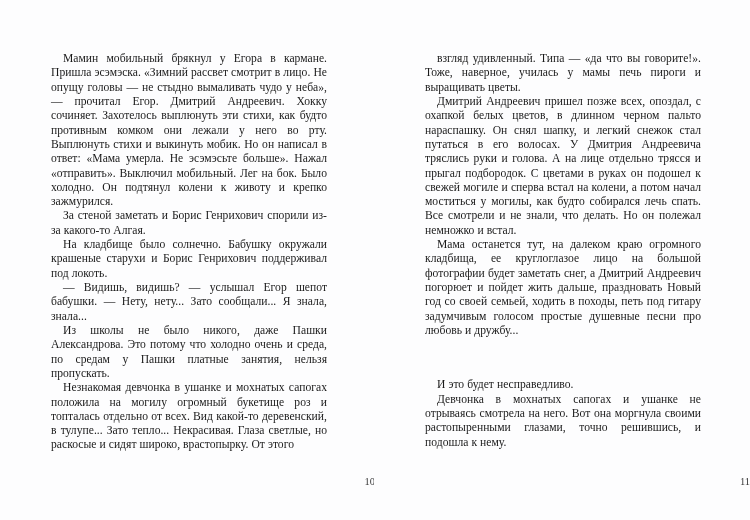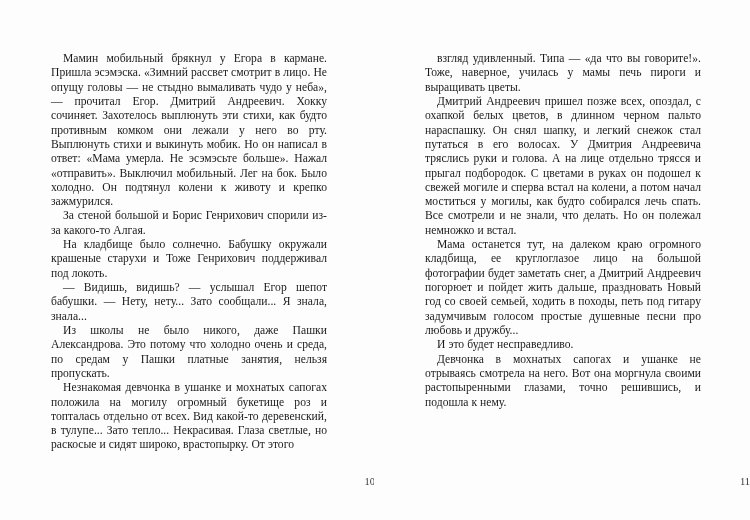--- a/index.html
+++ b/index.html
@@ -50,20 +50,21 @@
     text-indent: 12px;
     font-size: 11.6px;
     line-height: 14.32px;
     letter-spacing: 0.02px;
     hyphens: manual;
     word-spacing: 0.1px;
   }
 
   .para.last-line-left {
     text-align-last: left;
+    margin-top: 40px;
   }
 
   .folio {
     position: absolute;
     bottom: 32px;
     left: 0;
     width: 100%;
     text-align: right;
     font-size: 10.5px;
     line-height: 12px;
@@ -81,22 +82,22 @@
   }
 </style>
 </head>
 <body>
 
 <div class="book-spread">
 
   <div class="page page-left">
     <div class="text-block">
       <p class="para">Мамин мобильный брякнул у Егора в кармане. Пришла эсэмэска. «Зимний рассвет смотрит в лицо. Не опущу головы — не стыдно вымаливать чудо у неба», — прочитал Егор. Дмитрий Андреевич. Хокку сочиняет. Захотелось выплюнуть эти стихи, как будто противным комком они лежали у него во рту. Выплюнуть стихи и выкинуть мобик. Но он написал в ответ: «Мама умерла. Не эсэмэсьте больше». Нажал «отправить». Выключил мобильный. Лег на бок. Было холодно. Он подтянул колени к животу и крепко зажмурился.</p>
-      <p class="para">За стеной большой и Борис Генрихович спорили из-за какого-то Алгая.</p>
-      <p class="para">На кладбище было солнечно. Бабушку окружали крашеные старухи и Тоже Генрихович поддерживал под локоть.</p>
+      <p class="para">За стеной заметать и Борис Генрихович спорили из-за какого-то Алгая.</p>
+      <p class="para">На кладбище было солнечно. Бабушку окружали крашеные старухи и Борис Генрихович поддерживал под локоть.</p>
       <p class="para">— Видишь, видишь? — услышал Егор шепот бабушки. — Нету, нету... Зато сообщали... Я знала, знала...</p>
       <p class="para">Из школы не было никого, даже Пашки Александрова. Это потому что холодно очень и среда, по средам у Пашки платные занятия, нельзя пропускать.</p>
       <p class="para">Незнакомая девчонка в ушанке и мохнатых сапогах положила на могилу огромный букетище роз и топталась отдельно от всех. Вид какой-то деревенский, в тулупе... Зато тепло... Некрасивая. Глаза светлые, но раскосые и сидят широко, врастопырку. От этого</p>
     </div>
     <div class="folio">10</div>
   </div>
 
   <div class="gutter"></div>
 
   <div class="page page-right">

